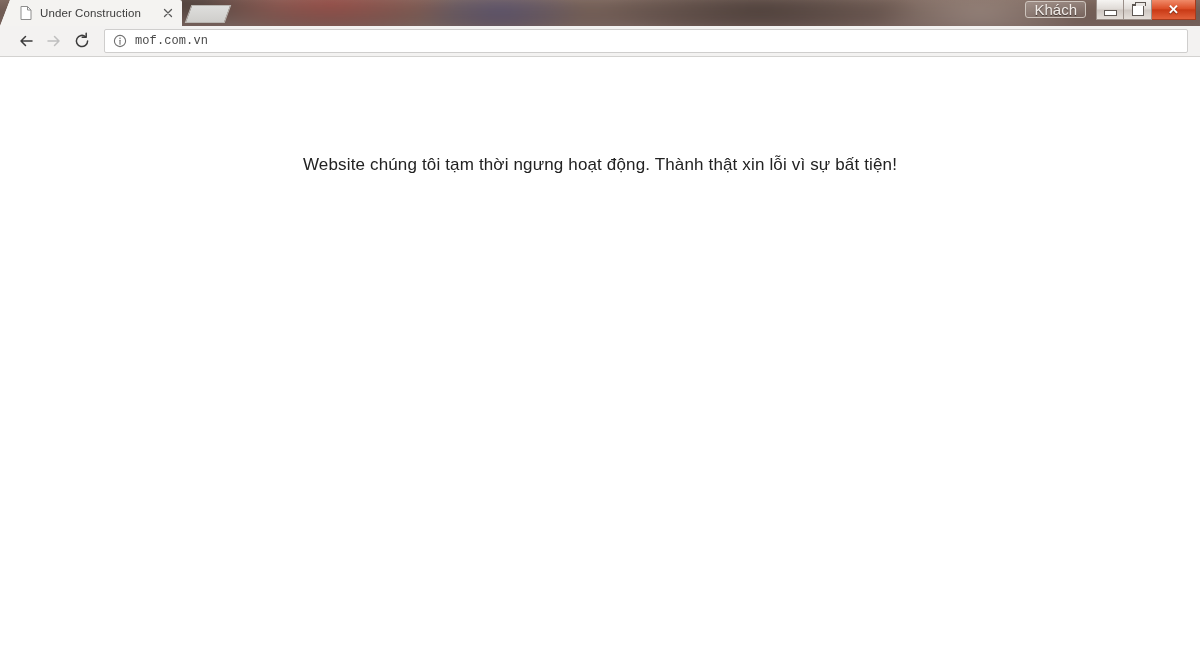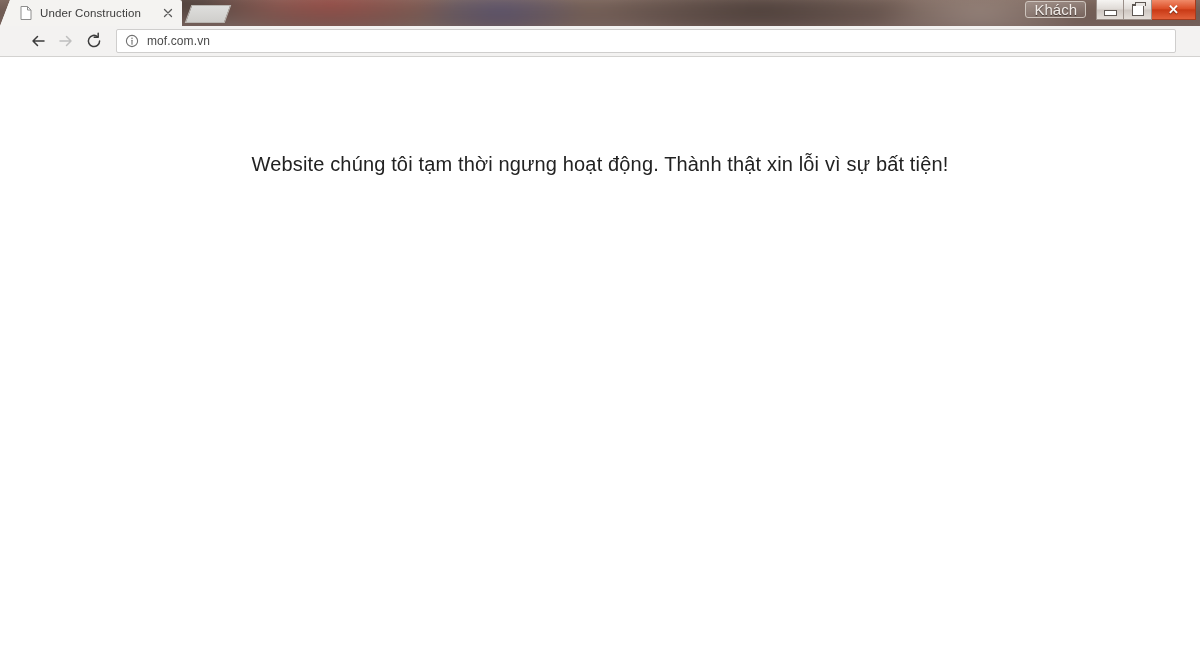--- a/index.html
+++ b/index.html
@@ -197,23 +197,24 @@
     font-family: "Liberation Sans", sans-serif;
   }
 
   
   .toolbar {
     height: 31px;
     background: #f3f2f1;
     border-bottom: 1px solid #d3d2d0;
     display: flex;
     align-items: center;
-    padding: 0 24px;
-    box-sizing: border-box;
-    flex: 0 0 auto;
+    padding: 0 12px;
+    box-sizing: border-box;
+    flex: 0 0 auto;
+    font-family: Liberation Mono, monospace;
   }
   .nav-btn {
     width: 28px;
     height: 28px;
     display: flex;
     align-items: center;
     justify-content: center;
     cursor: default;
     flex: 0 0 auto;
   }
@@ -255,21 +256,21 @@
   }
   .message-block {
     width: 100%;
     text-align: center;
     position: absolute;
     top: 92px;
     left: 0;
   }
   .msg-line {
     color: #222222;
-    font-size: 20px;
+    font-size: 17px;
     line-height: 31px;
     font-family: "Liberation Sans", sans-serif;
     letter-spacing: 0.15px;
   }
 </style>
 </head>
 <body>
 
 <div class="browser-window">
 

